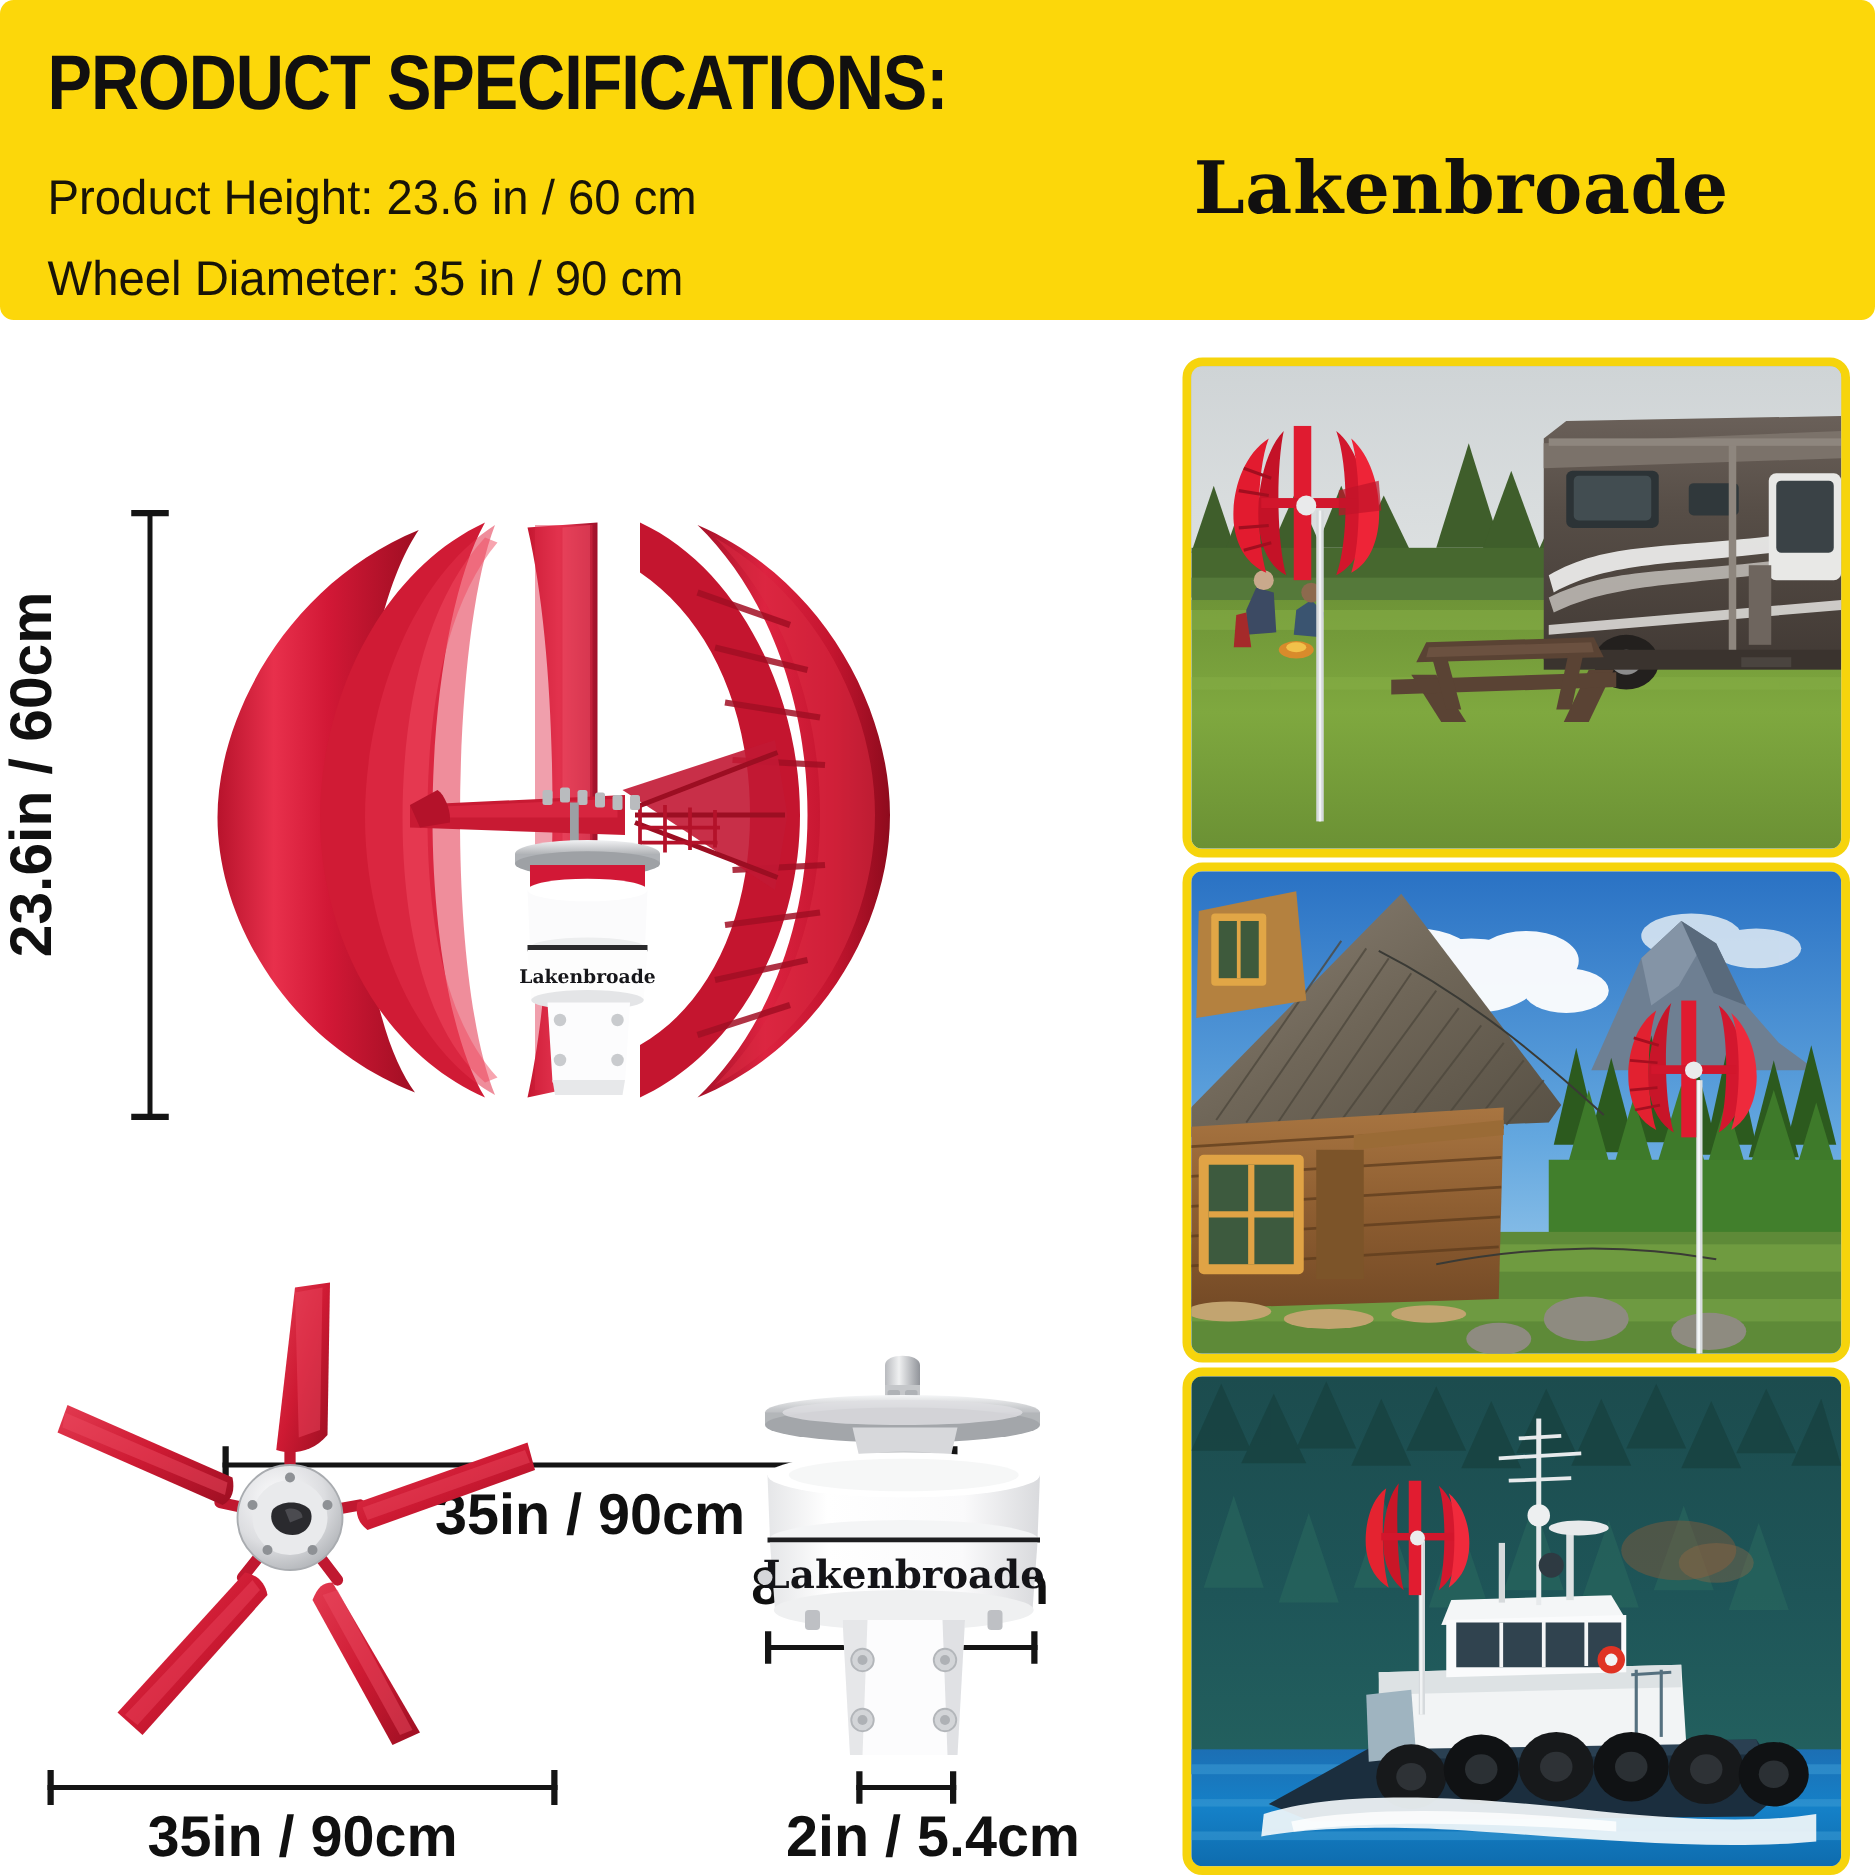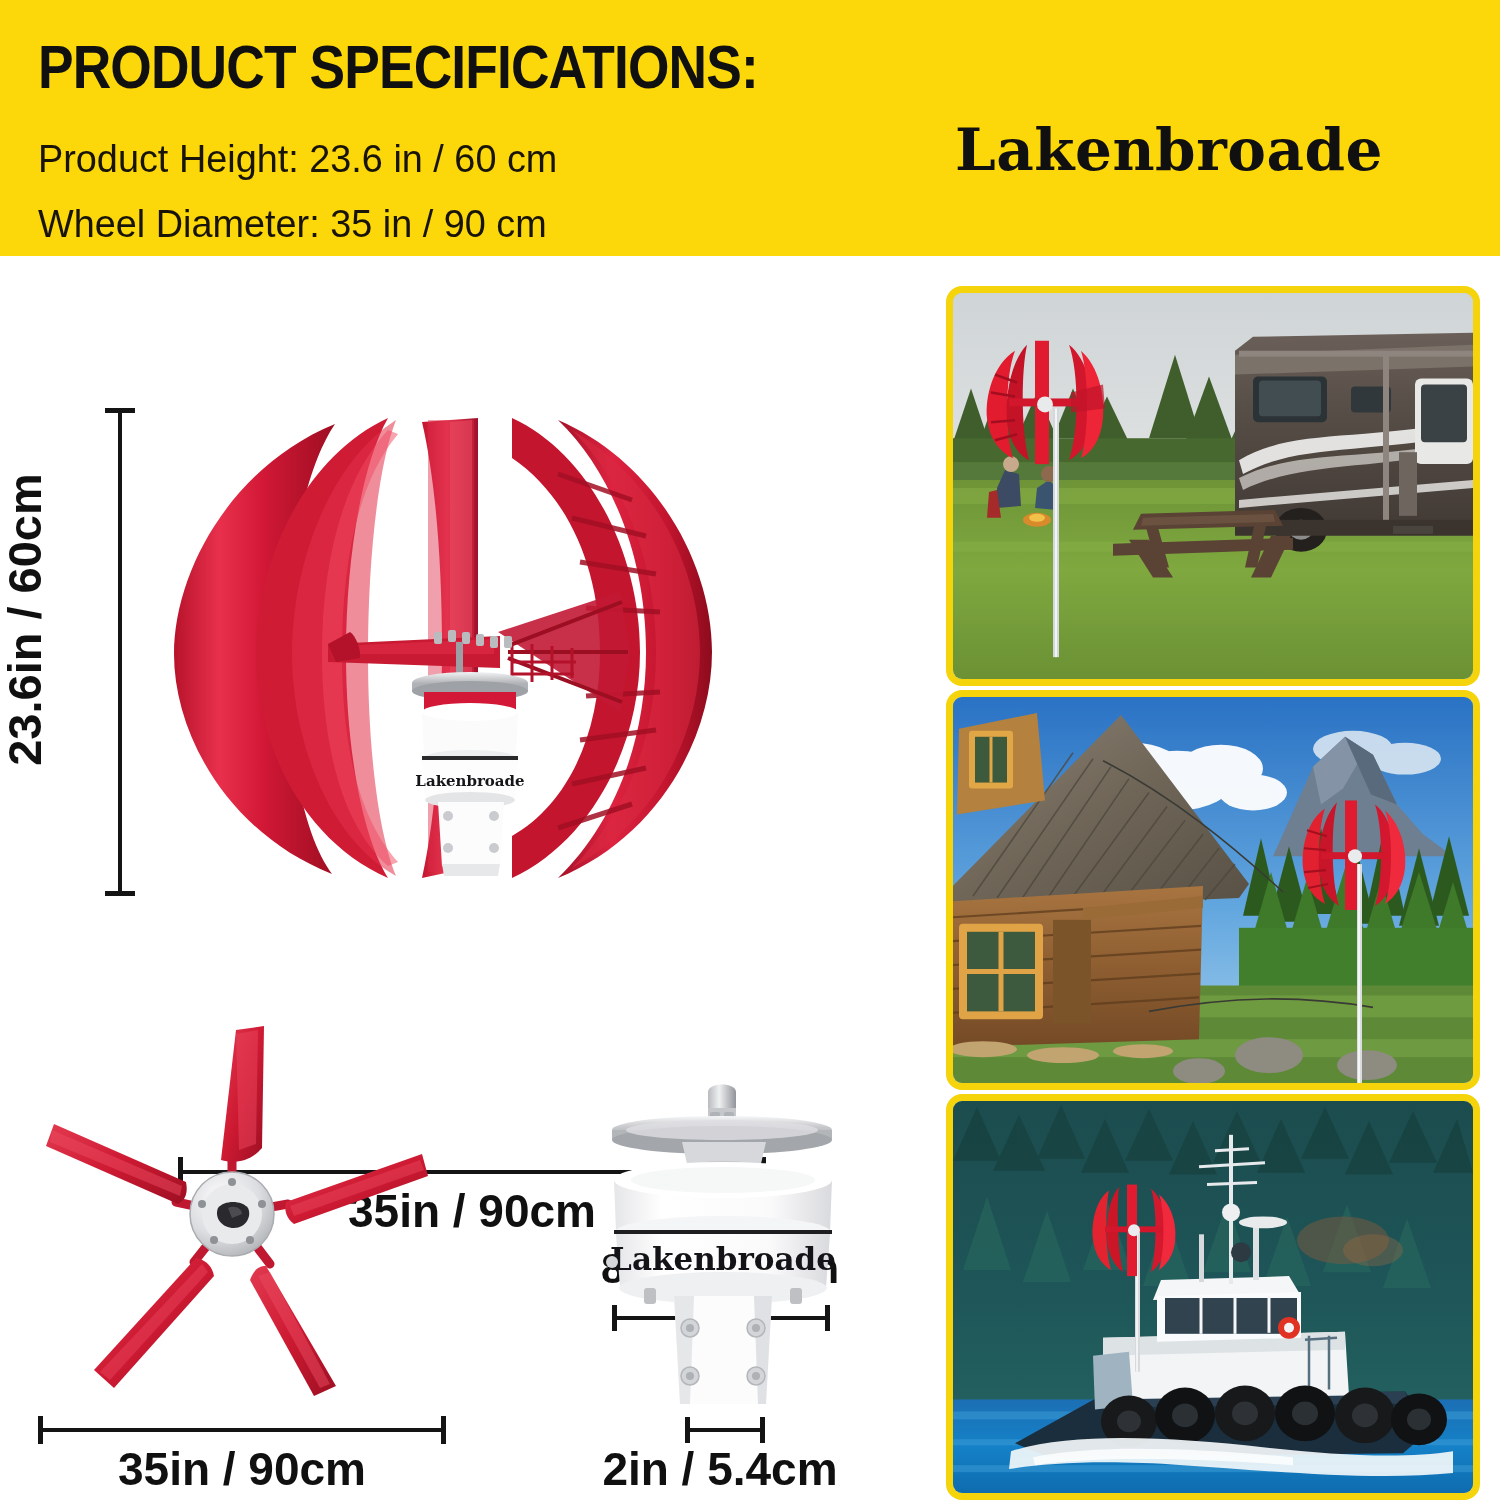--- a/index.html
+++ b/index.html
@@ -9,20 +9,21 @@
     font-family:"Liberation Sans", sans-serif;
     overflow:hidden;
     position:relative;
   }
   .page{position:relative;width:1500px;height:1500px;overflow:hidden;background:#fff;}
 
   
   .banner{
     position:absolute;left:0;top:0;width:1500px;height:256px;
     background:#FCD70A;
+    border-radius:11px;
   }
   .banner-title{
     position:absolute;left:38px;top:36px;
     font-family:"Liberation Sans", sans-serif;
     font-weight:bold;
     font-size:62px;
     line-height:62px;
     letter-spacing:-1px;
     color:#111010;
     transform:scaleX(0.86);
@@ -115,21 +116,21 @@
   .dim-h3::after{right:0;}
 
   
   .dim-h4{position:absolute;left:685px;top:1172px;width:80px;height:4px;background:#141414;}
   .dim-h4::before,.dim-h4::after{
     content:"";position:absolute;top:-11px;width:5px;height:26px;background:#141414;
   }
   .dim-h4::before{left:0;}
   .dim-h4::after{right:0;}
   .dim-h4-label{
-    position:absolute;left:576px;top:1190px;width:288px;text-align:center;
+    position:absolute;left:576px;top:1190px;width:288px;text-align:right;
     font-family:"Liberation Sans", sans-serif;
     font-weight:bold;font-size:46px;line-height:46px;color:#101010;
     white-space:nowrap;
   }
 
   
   .photo-col{position:absolute;left:946px;top:286px;width:534px;height:1214px;}
   .photo{
     position:absolute;left:0;width:534px;
     border:7px solid #F6D40C;

